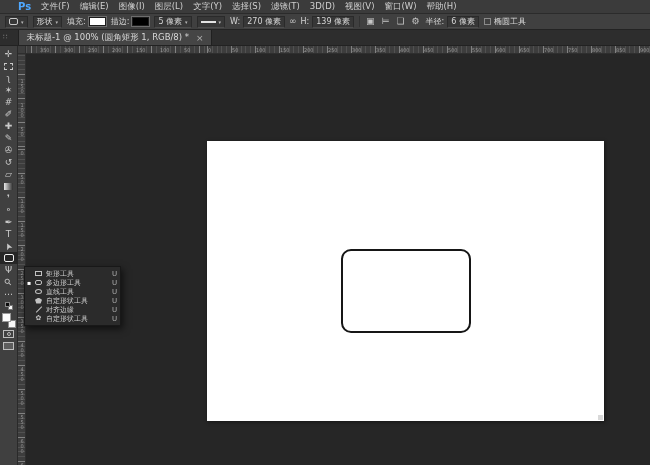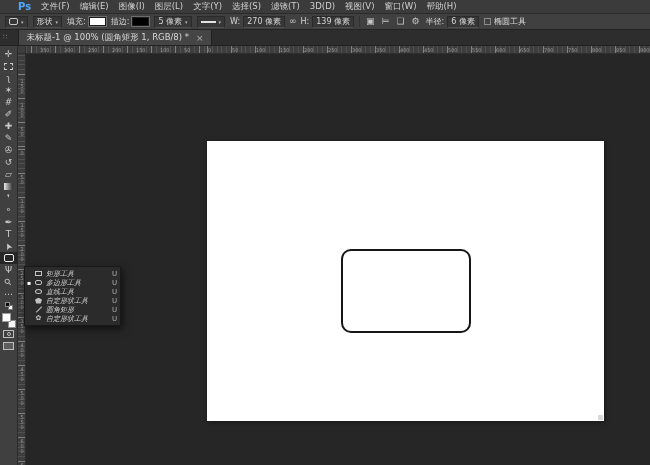--- a/index.html
+++ b/index.html
@@ -80,21 +80,21 @@
               font-size:7px; color:#cfcfcf; white-space:nowrap; }
   .fly-bullet { width:4px; font-size:6px; color:#ffffff; line-height:1; text-align:center; flex:none; }
   .fly-icon { width:9px; display:flex; align-items:center; justify-content:center; flex:none; }
   .i-rect { width:7px; height:5px; border:1px solid #c2c2c2; }
   .i-round { width:7px; height:5px; border:1px solid #c2c2c2; border-radius:2px; }
   .i-ellipse { width:7px; height:5px; border:1px solid #c2c2c2; border-radius:50%; }
   .i-poly { width:7px; height:6px; background:#c2c2c2;
             clip-path:polygon(50% 0,100% 38%,81% 100%,19% 100%,0 38%); }
   .i-line { width:8px; height:1px; background:#c2c2c2; transform:rotate(-45deg); }
   .i-custom { font-size:7px; color:#c2c2c2; line-height:1; }
-  .fly-label { flex:1;font-style:italic; }
+  .fly-label { flex:1; }
   .fly-shortcut { color:#b2b2b2; }
 </style>
 </head>
 <body>
 
 <div class="app">
 
   <div class="menubar">
     <span class="ps-logo">Ps</span>
     <div id="menu-items" style="display:flex;gap:10px;">
@@ -347,21 +347,21 @@
           <i class="i-poly"></i>
         </span>
         <span class="fly-label">自定形状工具</span>
         <span class="fly-shortcut">U</span>
       </div>
       <div class="fly-item">
         <span class="fly-bullet"></span>
         <span class="fly-icon">
           <i class="i-line"></i>
         </span>
-        <span class="fly-label">圆角矩形</span>
+        <span class="fly-label">对齐边缘</span>
         <span class="fly-shortcut">U</span>
       </div>
       <div class="fly-item">
         <span class="fly-bullet"></span>
         <span class="fly-icon">
           <i class="i-custom">✿</i>
         </span>
         <span class="fly-label">自定形状工具</span>
         <span class="fly-shortcut">U</span>
       </div>

